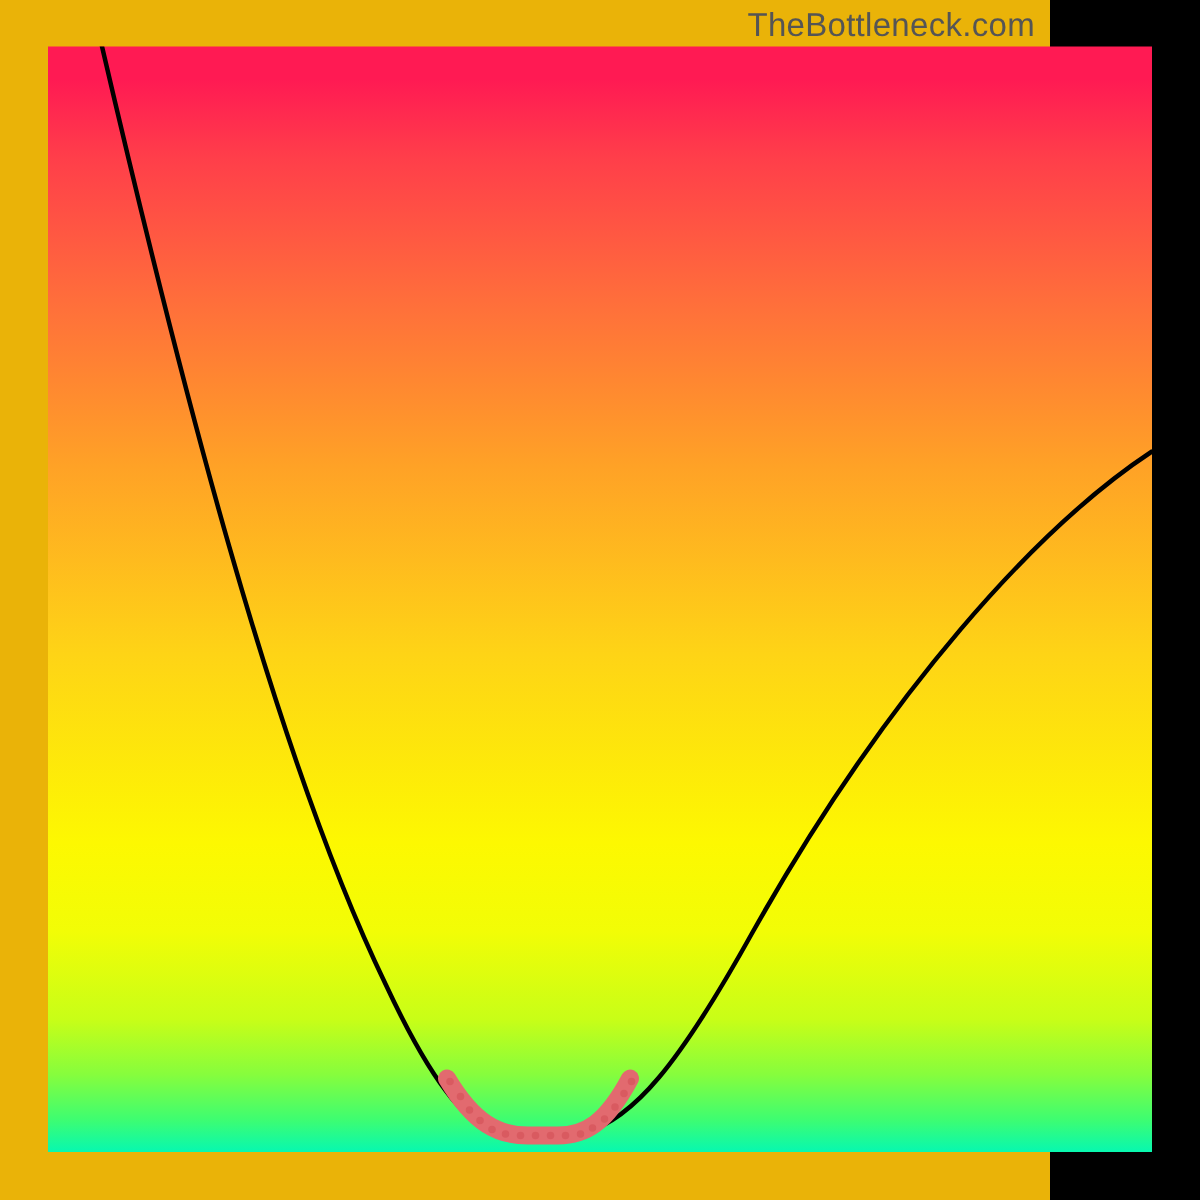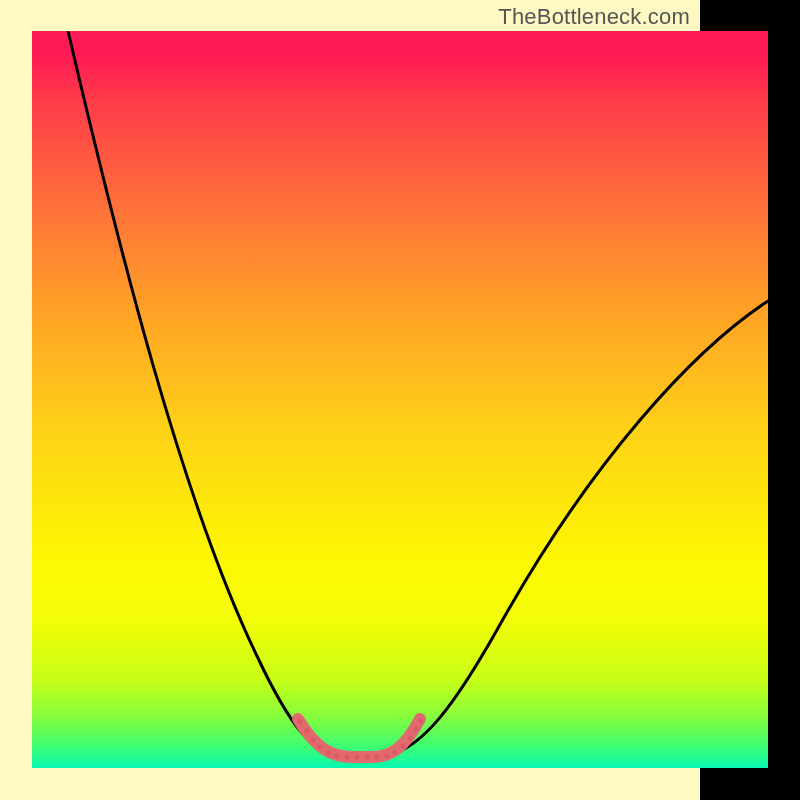--- a/index.html
+++ b/index.html
@@ -7,21 +7,21 @@
     padding: 0;
     background: #000;
     width: 800px;
     height: 800px;
     overflow: hidden;
     font-family: Arial, Helvetica, sans-serif;
   }
   .outer {
     width: 700px;
     height: 800px;
-    background: #fef9c3;
+    background: #eab308;
     position: relative;
   }
   .watermark {
     position: absolute;
     top: 4px;
     right: 10px;
     color: #555;
     font-size: 22px;
     font-weight: 500;
     letter-spacing: 0.2px;

